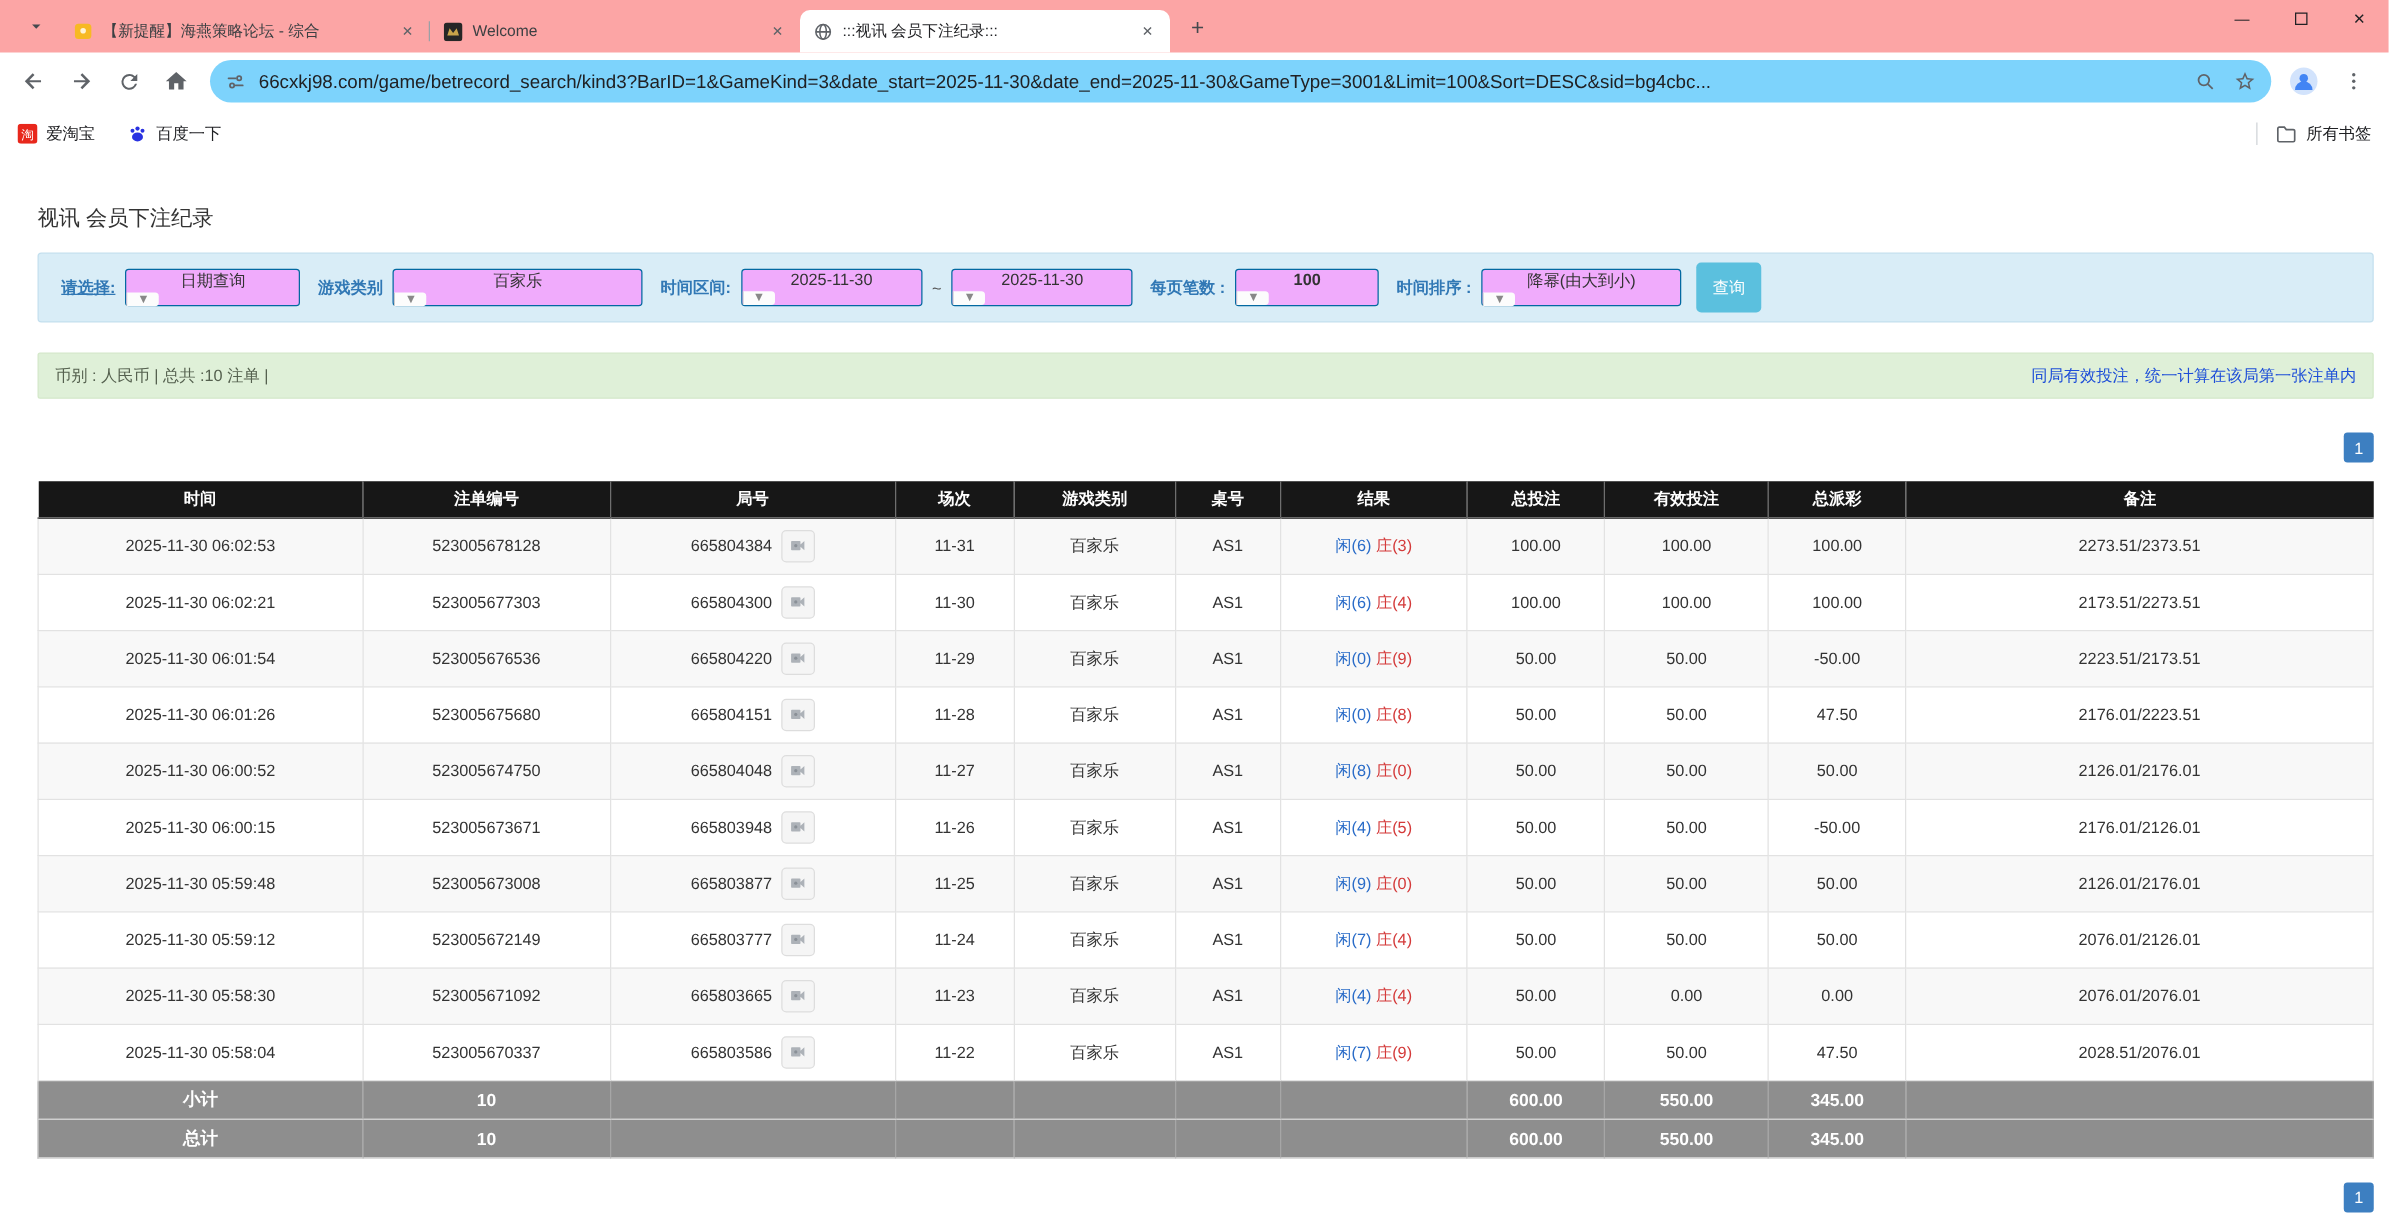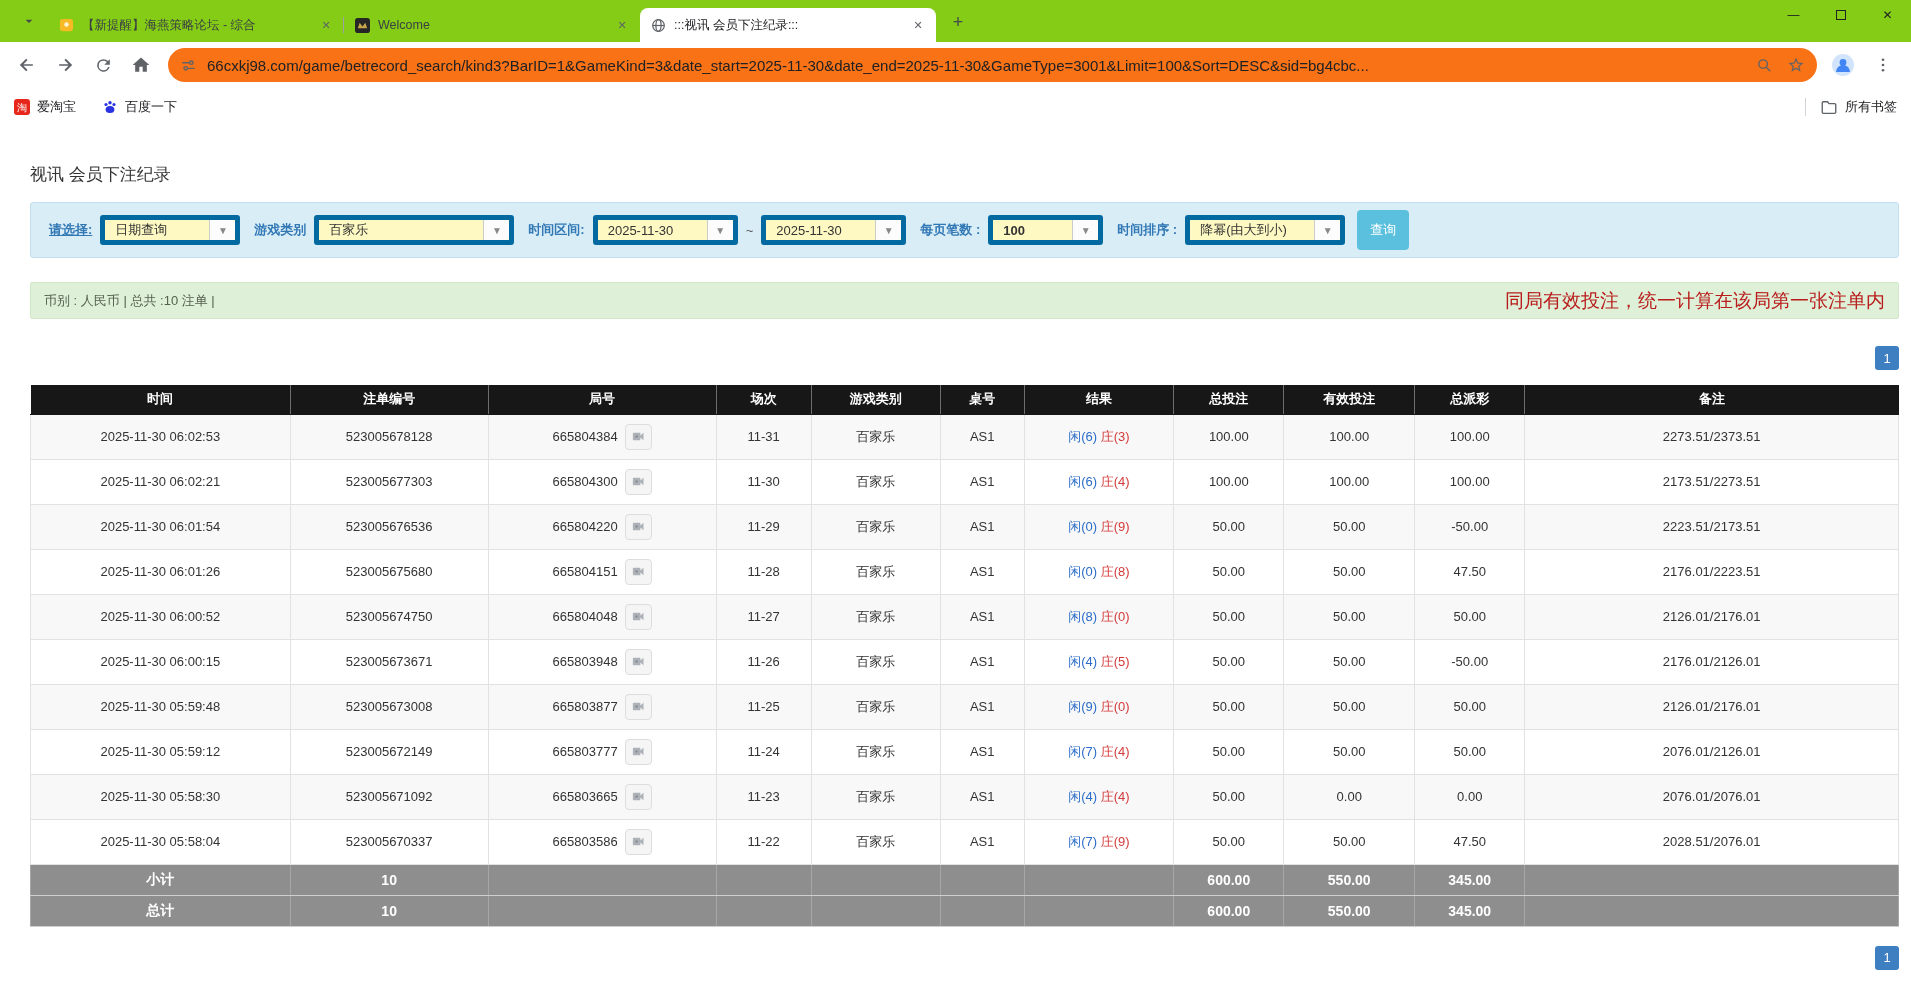--- a/index.html
+++ b/index.html
@@ -1,40 +1,40 @@
 <!DOCTYPE html>
 <html><head>
 <meta charset="utf-8">
 <style>
   * { box-sizing: border-box; margin: 0; padding: 0; }
   html,body { width: 1911px; height: 983px; overflow: hidden;
     font-family: "Liberation Sans", "DejaVu Sans", sans-serif; background: #fff; }
 
   
-  .tabstrip { height: 42px; background: #84cc16; display: flex; align-items: flex-end; position: relative; }
+  .tabstrip { height: 42px; background: #fca5a5; display: flex; align-items: flex-end; position: relative; }
   .tab-chevron { width: 30px; height: 30px; margin: 0 4px 6px 14px; display:flex; align-items:center; justify-content:center;
     border-radius: 50%; color:#45494e; }
   .tab { width: 296px; height: 34px; display: flex; align-items: center; padding: 0 10px;
     font-size: 12.5px; color: #3c4043; position: relative; }
   .tab .sep { position:absolute; right:0; top:9px; height:16px; width:1px; background:#9aa0a6; }
   .tab.active { background: #fff; border-radius: 8px 8px 0 0; color:#202124; }
   .tab .favicon { width: 16px; height: 16px; margin-right: 8px; flex: none; display:flex; align-items:center; justify-content:center; }
   .tab .title { flex: 1; white-space: nowrap; overflow: hidden; }
   .tab .close { width: 16px; height: 16px; border-radius: 50%; display:flex; align-items:center; justify-content:center;
     font-size: 11px; color:#5f6368; margin-left: 6px; flex:none; }
   .newtab-btn { width: 28px; height: 28px; margin: 0 0 6px 8px; display:flex; align-items:center; justify-content:center;
     font-size: 18px; color:#45494e; border-radius: 50%; }
   .win-controls { position: absolute; right: 0; top: 0; height: 30px; display: flex; }
   .win-btn { width: 47px; height: 30px; display:flex; align-items:center; justify-content:center; color:#202124; font-size: 12px; }
   .win-btn .maxbox { width: 10px; height: 10px; border: 1px solid #202124; }
 
   .toolbar { height: 46px; background: #fff; display: flex; align-items: center; padding: 0 8px; }
   .nav-btn { width: 34px; height: 34px; border-radius: 50%; display:flex; align-items:center; justify-content:center; margin: 0 2px; flex:none; }
   .nav-btn svg { fill: #5f6368; }
-  .omnibox { flex: 1; height: 34px; background: #f97316; border-radius: 17px; margin: 0 6px 0 8px;
+  .omnibox { flex: 1; height: 34px; background: #7dd3fc; border-radius: 17px; margin: 0 6px 0 8px;
     display: flex; align-items: center; padding: 0 12px; min-width: 0; }
   .omnibox .site-info { flex: none; margin-right: 10px; display:flex; }
   .omnibox .url { font-size: 15px; color: #202124; white-space: nowrap; overflow: hidden; flex: 1; }
   .omnibox .tail-ico { flex: none; margin-left: 14px; display:flex; }
   .chrome-right { display: flex; align-items: center; flex: none; }
   .chrome-right .nav-btn { margin: 0 3px; }
 
   .bookmarks { height: 37px; background: #fff; display: flex; align-items: center; padding: 0 14px; }
   .bm-item { display: flex; align-items: center; margin-right: 26px; font-size: 13px; color: #202124; }
   .bm-item .bm-ico { margin-right: 7px; display:flex; }
@@ -44,34 +44,34 @@
   .bm-all svg { margin-right: 7px; }
 
   
   .page { padding: 0 12px; margin-left: 18px; }
   .page-title { font-size: 17px; color: #333; margin-top: 38px; }
 
   .filterbar { margin-top: 16px; background: #d9edf7; border: 1px solid #c3dfee; border-radius: 3px;
     padding: 7px 10px; display: flex; align-items: center; }
   .f-label { color: #3178b5; font-weight: bold; font-size: 13px; margin: 0 8px 0 14px; white-space: nowrap; }
   .f-label:first-child { margin-left: 8px; text-decoration: underline; }
-  .sel { background: #fef9c3; border: 5px solid #0369a1; border-radius: 3px; height: 30px; display: flex; align-items: center; }
+  .sel { background: #f0abfc; border: 1px solid #0369a1; border-radius: 3px; height: 30px; display: flex; align-items: center; flex-direction: column; }
   .sel .sel-val { padding: 0 10px; font-size: 13px; color: #333; flex: 1; white-space: nowrap; }
   .sel .sel-arrow { width: 26px; align-self: stretch; border-left: 1px solid #ccc; display: flex; align-items: center;
     justify-content: center; color: #888; font-size: 10px; background: #fcfcfc; border-radius: 0 3px 3px 0; }
   .sel.w140 { width: 140px; } .sel.w200 { width: 200px; } .sel.w145 { width: 145px; }
   .sel.w115 { width: 115px; font-weight: bold; } .sel.w160 { width: 160px; }
   .tilde { color: #555; margin: 0 8px; font-size: 13px; }
   .btn-search { background: #5bc0de; color: #fff; border: none; border-radius: 4px; height: 40px;
     padding: 0 13px; font-size: 13px; margin-left: 12px; }
 
   .summarybar { margin-top: 24px; background: #dff0d8; border: 1px solid #d3e8c9; border-radius: 2px;
     height: 37px; display: flex; align-items: center; justify-content: space-between; padding: 0 13px; }
   .summary-left { font-size: 13px; color: #55614f; }
-  .summary-note { font-size: 19px; color: #b91c1c; }
+  .summary-note { font-size: 13px; color: #1d4ed8; }
 
   .pager-row { display: flex; justify-content: flex-end; margin-top: 27px; }
   .pager-row.bottom { margin-top: 19px; }
   .pager-btn { min-width: 24px; height: 24px; background: #3d7fc1; color: #fff; border-radius: 3px;
     display: flex; align-items: center; justify-content: center; font-size: 13px; }
 
   table.bets { width: 100%; border-collapse: collapse; margin-top: 15px; table-layout: fixed; }
   table.bets th { background: #171717; color: #fff; font-size: 13px; font-weight: bold; height: 29px;
     border-left: 1px solid #6e6e6e; border-bottom: 1px solid #171717; }
   table.bets th:first-child { border-left: none; }

